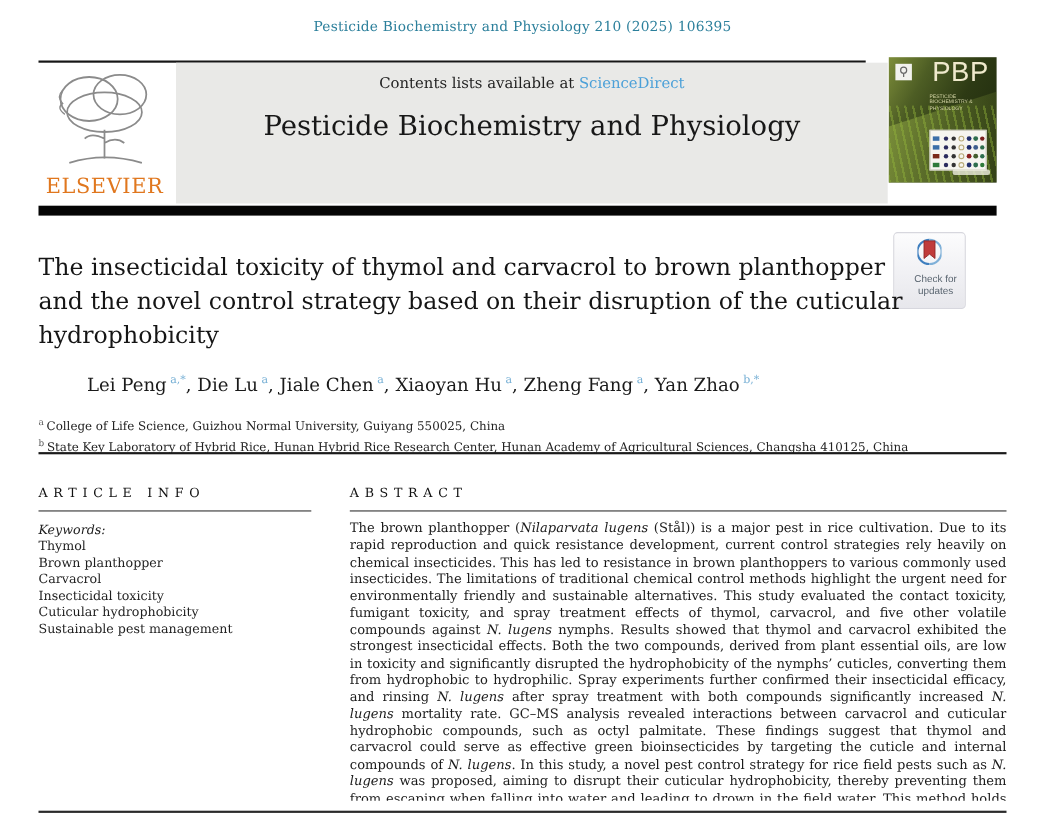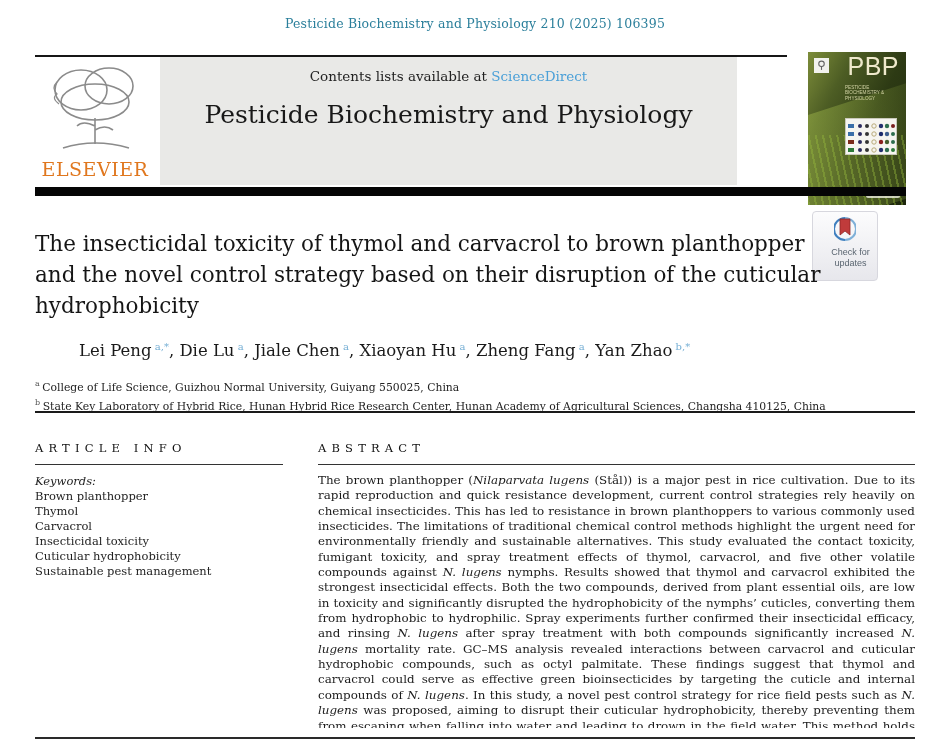--- a/index.html
+++ b/index.html
@@ -13,30 +13,30 @@
   
   .rule-top{position:absolute;left:35px;top:55px;width:752px;height:2px;background:#161616;}
   .bar-thick{position:absolute;left:35px;top:187px;width:871px;height:9px;background:#050505;}
 
   
   .logo-block{position:absolute;left:33px;top:60px;width:124px;height:126px;text-align:center;}
   .logo-tree{display:block;margin:0 auto;}
   .logo-word{font-size:19px;color:#e0771e;letter-spacing:.5px;margin-top:-2px;}
 
   
-  .banner{position:absolute;left:160px;top:57px;width:577px;height:128px;background:#e9e9e7;text-decoration:underline;}
+  .banner{position:absolute;left:160px;top:57px;width:647px;height:128px;background:#e9e9e7;text-decoration:underline;}
   .banner .contents{position:absolute;top:11px;left:0;right:0;text-align:center;font-size:13.5px;color:#222;}
   .banner .contents a{color:#4ba0d8;text-decoration:none;}
   .banner .jtitle{position:absolute;top:43px;left:0;right:0;text-align:center;font-size:25px;color:#181818;}
   .banner .homepage{position:absolute;bottom:11px;left:0;right:0;text-align:center;
                     font-family:"Liberation Sans","DejaVu Sans",sans-serif;font-size:13px;color:#222;}
   .banner .homepage a{color:#4ba0d8;text-decoration:none;}
 
   
-  .cover{position:absolute;left:808px;top:52px;width:98px;height:153px;overflow:hidden;
+  .cover{position:absolute;left:808px;top:52px;width:98px;height:114px;overflow:hidden;
          background:linear-gradient(118deg,#7d8d3a 0%,#4d5d24 26%,#2d3a14 55%,#1c260c 100%);}
   .cover .diag{position:absolute;left:-20px;top:48px;width:150px;height:110px;
                background:linear-gradient(100deg,rgba(170,195,80,.55),rgba(70,90,25,.15));
                transform:rotate(-18deg);}
   .cover .grass{position:absolute;left:0;bottom:0;width:100%;height:70px;
                 background:repeating-linear-gradient(78deg,rgba(150,185,60,.40) 0 2px,rgba(0,0,0,0) 2px 7px);}
   .cover .mini-logo{position:absolute;left:6px;top:6px;width:15px;height:15px;background:#f2f2ee;
                     display:flex;align-items:center;justify-content:center;}
   .cover .acronym{position:absolute;right:7px;top:0px;font-family:"Liberation Sans",sans-serif;
                   font-size:25px;color:#efe9cc;letter-spacing:.5px;}
@@ -181,22 +181,22 @@
 
   <div class="rule-mid"></div>
 
   <div class="columns">
     <div class="col-left">
       <div class="sec-head">ARTICLE INFO</div>
       <div class="head-rule"></div>
       <div class="keywords">
         <div class="kw-label">Keywords:</div>
         <div>
+            <div>Thymol</div>
             <div>Brown planthopper</div>
-            <div>Thymol</div>
             <div>Carvacrol</div>
             <div>Insecticidal toxicity</div>
             <div>Cuticular hydrophobicity</div>
             <div>Sustainable pest management</div>
           </div>
       </div>
     </div>
     <div class="col-right">
       <div class="sec-head">ABSTRACT</div>
       <div class="head-rule"></div>

